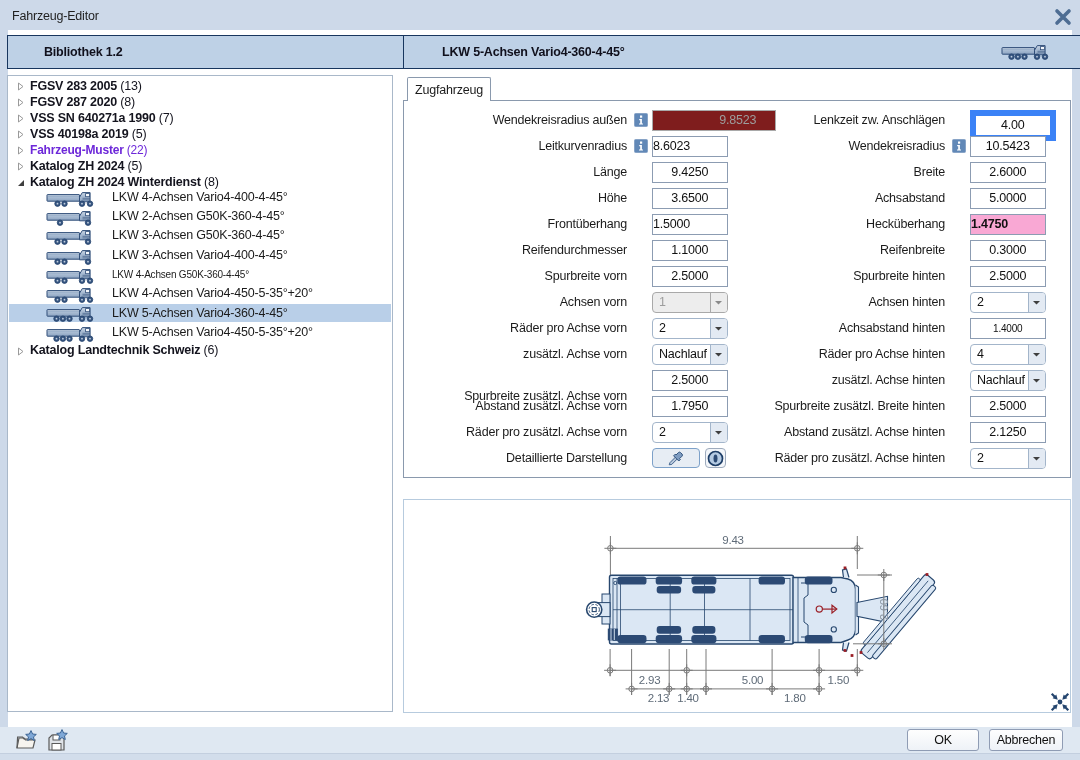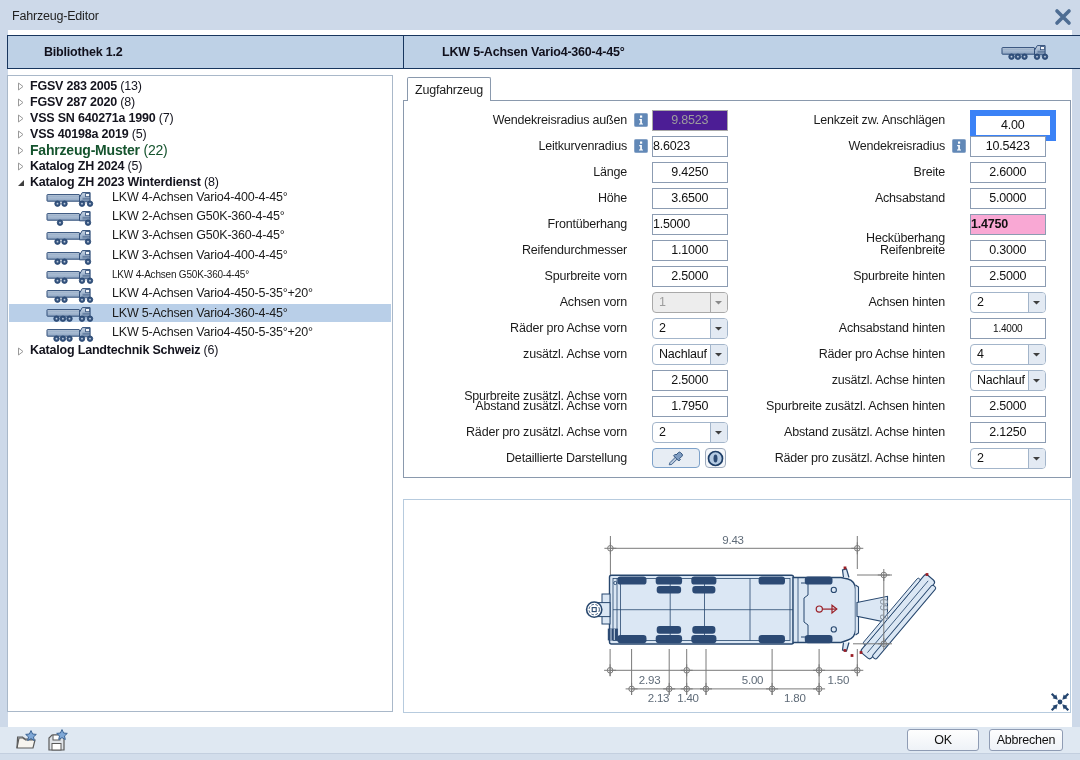--- a/index.html
+++ b/index.html
@@ -59,29 +59,29 @@
     <path d="M1.5 1 L6 4.5 L1.5 8 Z" fill="none" stroke="#9a9a9a" stroke-width="1"></path>
   </svg>
 <div class="abs" style="left:30px;top:109.8px;height:16.1px;display:flex;align-items:center;font-size:12.5px;color:#14141e;white-space:nowrap;"><b>VSS SN 640271a 1990</b>&nbsp;(7)</div>
 <svg class="abs" style="left:17px;top:129.9px" width="8" height="9" viewBox="0 0 8 9">
     <path d="M1.5 1 L6 4.5 L1.5 8 Z" fill="none" stroke="#9a9a9a" stroke-width="1"></path>
   </svg>
 <div class="abs" style="left:30px;top:125.9px;height:16.1px;display:flex;align-items:center;font-size:12.5px;color:#14141e;white-space:nowrap;"><b>VSS 40198a 2019</b>&nbsp;(5)</div>
 <svg class="abs" style="left:17px;top:146.0px" width="8" height="9" viewBox="0 0 8 9">
     <path d="M1.5 1 L6 4.5 L1.5 8 Z" fill="none" stroke="#9a9a9a" stroke-width="1"></path>
   </svg>
-<div class="abs" style="left:30px;top:142.0px;height:16.1px;display:flex;align-items:center;font-size:14px;color:#14532d;white-space:nowrap;text-align:right;"><b>Fahrzeug-Muster</b>&nbsp;(22)</div>
+<div class="abs" style="left:30px;top:142.0px;height:16.1px;display:flex;align-items:center;font-size:12px;color:#6d28d9;white-space:nowrap;text-align:right;"><b>Fahrzeug-Muster</b>&nbsp;(22)</div>
 <svg class="abs" style="left:17px;top:162.1px" width="8" height="9" viewBox="0 0 8 9">
     <path d="M1.5 1 L6 4.5 L1.5 8 Z" fill="none" stroke="#9a9a9a" stroke-width="1"></path>
   </svg>
 <div class="abs" style="left:30px;top:158.1px;height:16.1px;display:flex;align-items:center;font-size:12.5px;color:#14141e;white-space:nowrap;"><b>Katalog ZH 2024</b>&nbsp;(5)</div>
 <svg class="abs" style="left:16px;top:178.2px" width="10" height="10" viewBox="0 0 10 10">
     <path d="M8 2 L8 8 L2 8 Z" fill="#3f3f3f"></path>
   </svg>
-<div class="abs" style="left:30px;top:174.2px;height:16.1px;display:flex;align-items:center;font-size:12.5px;color:#14141e;white-space:nowrap;"><b>Katalog ZH 2023 Winterdienst</b>&nbsp;(8)</div>
+<div class="abs" style="left:30px;top:174.2px;height:16.1px;display:flex;align-items:center;font-size:12.5px;color:#14141e;white-space:nowrap;"><b>Katalog ZH 2024 Winterdienst</b>&nbsp;(8)</div>
 <svg style="position:absolute;left:46px;top:189.6px" width="48" height="17" viewBox="0 0 48 17">
     <defs>
       <linearGradient id="tbi0" x1="0" y1="0" x2="0" y2="1">
 <stop offset="0" stop-color="#cdd9e7"></stop>
         <stop offset="0.4" stop-color="#a9bcd3"></stop>
         <stop offset="1" stop-color="#8ea5c2"></stop>
       </linearGradient>
     </defs>
     <rect x="1" y="4.6" width="32.5" height="6.6" rx="0.5" fill="url(#tbi0)" stroke="#2f4d78" stroke-width="1"></rect>
     <line x1="1.8" y1="6.3" x2="33" y2="6.3" stroke="#8ea5c2" stroke-width="0.7"></line>
@@ -270,21 +270,21 @@
 <div class="abs" style="left:30px;top:341.6px;height:17px;display:flex;align-items:center;font-size:12.5px;color:#14141e;white-space:nowrap;"><b>Katalog Landtechnik Schweiz</b>&nbsp;(6)</div>
 <div class="abs" style="left:403px;top:100px;width:668px;height:378px;background:#fff;border:1px solid #8a99ad;box-sizing:border-box;"></div>
 <div class="abs" style="left:407px;top:77px;width:84px;height:24px;background:#fff;border:1px solid #8a99ad;border-bottom:none;border-radius:2px 2px 0 0;box-sizing:border-box;display:flex;align-items:center;justify-content:center;font-size:12.5px;color:#1b1b1b;">Zugfahrzeug</div>
 <div class="abs" style="left:408px;top:99px;width:82px;height:3px;background:#fff;"></div>
 <div class="lbl" style="left:307px;top:113px;width:320px;">Wendekreisradius außen</div>
 <svg class="abs" style="left:634px;top:113px" width="14" height="14" viewBox="0 0 14 14">
     <rect x="0.5" y="0.5" width="13" height="13" rx="1" fill="#6188b7" stroke="#87a3c6"></rect>
     <rect x="6" y="2.5" width="2.2" height="2.2" fill="#fff"></rect>
     <path d="M5.2 6 L7.9 6 L7.9 10.4 L9 10.4 L9 11.6 L5 11.6 L5 10.4 L6.2 10.4 L6.2 7.2 L5.2 7.2 Z" fill="#fff"></path>
   </svg>
-<div class="abs" style="left:652px;top:110px;width:73.5px;height:19px;background:#4c1d95;border:1px solid #a9a9a9;font-size:12.5px;color:#9d9d9d;text-align:center;line-height:19px;">9.8523</div>
+<div class="abs" style="left:652px;top:110px;width:73.5px;height:19px;background:#7f1d1d;border:1px solid #a9a9a9;font-size:12.5px;color:#9d9d9d;text-align:center;line-height:19px;padding-left:48px;">9.8523</div>
 <div class="lbl" style="left:307px;top:139px;width:320px;">Leitkurvenradius</div>
 <svg class="abs" style="left:634px;top:139px" width="14" height="14" viewBox="0 0 14 14">
     <rect x="0.5" y="0.5" width="13" height="13" rx="1" fill="#6188b7" stroke="#87a3c6"></rect>
     <rect x="6" y="2.5" width="2.2" height="2.2" fill="#fff"></rect>
     <path d="M5.2 6 L7.9 6 L7.9 10.4 L9 10.4 L9 11.6 L5 11.6 L5 10.4 L6.2 10.4 L6.2 7.2 L5.2 7.2 Z" fill="#fff"></path>
   </svg>
 <div class="abs" style="left:652px;top:136px;width:73.5px;height:19px;background:#fff;border:1px solid #8c9cb2;font-size:12.5px;color:#111;line-height:19px;">8.6023</div>
 <div class="lbl" style="left:307px;top:165px;width:320px;">Länge</div>
 <div class="abs" style="left:652px;top:162px;width:73.5px;height:19px;background:#fff;border:1px solid #8c9cb2;font-size:12.5px;color:#111;text-align:center;line-height:19px;">9.4250</div>
 <div class="lbl" style="left:307px;top:191px;width:320px;">Höhe</div>
@@ -348,21 +348,21 @@
 <svg class="abs" style="left:952px;top:139px" width="14" height="14" viewBox="0 0 14 14">
     <rect x="0.5" y="0.5" width="13" height="13" rx="1" fill="#6188b7" stroke="#87a3c6"></rect>
     <rect x="6" y="2.5" width="2.2" height="2.2" fill="#fff"></rect>
     <path d="M5.2 6 L7.9 6 L7.9 10.4 L9 10.4 L9 11.6 L5 11.6 L5 10.4 L6.2 10.4 L6.2 7.2 L5.2 7.2 Z" fill="#fff"></path>
   </svg>
 <div class="abs" style="left:970px;top:136px;width:73.5px;height:19px;background:#fff;border:1px solid #8c9cb2;font-size:12.5px;color:#111;text-align:center;line-height:19px;">10.5423</div>
 <div class="lbl" style="left:625px;top:165px;width:320px;">Breite</div>
 <div class="abs" style="left:970px;top:162px;width:73.5px;height:19px;background:#fff;border:1px solid #8c9cb2;font-size:12.5px;color:#111;text-align:center;line-height:19px;">2.6000</div>
 <div class="lbl" style="left:625px;top:191px;width:320px;">Achsabstand</div>
 <div class="abs" style="left:970px;top:188px;width:73.5px;height:19px;background:#fff;border:1px solid #8c9cb2;font-size:12.5px;color:#111;text-align:center;line-height:19px;">5.0000</div>
-<div class="lbl" style="left:625px;top:231px;width:320px;">Hecküberhang</div>
+<div class="lbl" style="left:625px;top:217px;width:320px;">Hecküberhang</div>
 <div class="abs" style="left:970px;top:214px;width:73.5px;height:19px;background:#f9a8d4;border:1px solid #8c9cb2;font-size:12.5px;color:#111;text-align:left;line-height:19px;font-weight:bold;">1.4750</div>
 <div class="lbl" style="left:625px;top:243px;width:320px;">Reifenbreite</div>
 <div class="abs" style="left:970px;top:240px;width:73.5px;height:19px;background:#fff;border:1px solid #8c9cb2;font-size:12.5px;color:#111;text-align:center;line-height:19px;">0.3000</div>
 <div class="lbl" style="left:625px;top:269px;width:320px;">Spurbreite hinten</div>
 <div class="abs" style="left:970px;top:266px;width:73.5px;height:19px;background:#fff;border:1px solid #8c9cb2;font-size:12.5px;color:#111;text-align:center;line-height:19px;">2.5000</div>
 <div class="lbl" style="left:625px;top:295px;width:320px;">Achsen hinten</div>
 <div class="abs" style="left:970px;top:292px;width:73.5px;height:19px;background:#fff;border:1px solid #a3b5ca;border-radius:4px;overflow:hidden;">
     <div style="position:absolute;left:6px;top:0;font-size:12.5px;color:#111;line-height:19px;">2</div>
     <div style="position:absolute;right:0;top:0;width:16px;height:19px;background:#e3eaf3;border-left:1px solid #a3b5ca;"></div>
     <svg style="position:absolute;right:3.5px;top:7px" width="9" height="6" viewBox="0 0 9 6">
@@ -380,21 +380,21 @@
     </svg>
   </div>
 <div class="lbl" style="left:625px;top:373px;width:320px;">zusätzl. Achse hinten</div>
 <div class="abs" style="left:970px;top:370px;width:73.5px;height:19px;background:#fff;border:1px solid #a3b5ca;border-radius:4px;overflow:hidden;">
     <div style="position:absolute;left:6px;top:0;font-size:12.5px;color:#111;line-height:19px;">Nachlauf</div>
     <div style="position:absolute;right:0;top:0;width:16px;height:19px;background:#e3eaf3;border-left:1px solid #a3b5ca;"></div>
     <svg style="position:absolute;right:3.5px;top:7px" width="9" height="6" viewBox="0 0 9 6">
       <path d="M1 1 L4.5 4.5 L8 1 Z" fill="#3f3f3f"></path>
     </svg>
   </div>
-<div class="lbl" style="left:625px;top:399px;width:320px;">Spurbreite zusätzl. Achsen hinten</div>
+<div class="lbl" style="left:625px;top:399px;width:320px;">Spurbreite zusätzl. Breite hinten</div>
 <div class="abs" style="left:970px;top:396px;width:73.5px;height:19px;background:#fff;border:1px solid #8c9cb2;font-size:12.5px;color:#111;text-align:center;line-height:19px;">2.5000</div>
 <div class="lbl" style="left:625px;top:425px;width:320px;">Abstand zusätzl. Achse hinten</div>
 <div class="abs" style="left:970px;top:422px;width:73.5px;height:19px;background:#fff;border:1px solid #8c9cb2;font-size:12.5px;color:#111;text-align:center;line-height:19px;">2.1250</div>
 <div class="lbl" style="left:625px;top:451px;width:320px;">Räder pro zusätzl. Achse hinten</div>
 <div class="abs" style="left:970px;top:448px;width:73.5px;height:19px;background:#fff;border:1px solid #a3b5ca;border-radius:4px;overflow:hidden;">
     <div style="position:absolute;left:6px;top:0;font-size:12.5px;color:#111;line-height:19px;">2</div>
     <div style="position:absolute;right:0;top:0;width:16px;height:19px;background:#e3eaf3;border-left:1px solid #a3b5ca;"></div>
     <svg style="position:absolute;right:3.5px;top:7px" width="9" height="6" viewBox="0 0 9 6">
       <path d="M1 1 L4.5 4.5 L8 1 Z" fill="#3f3f3f"></path>
     </svg>

